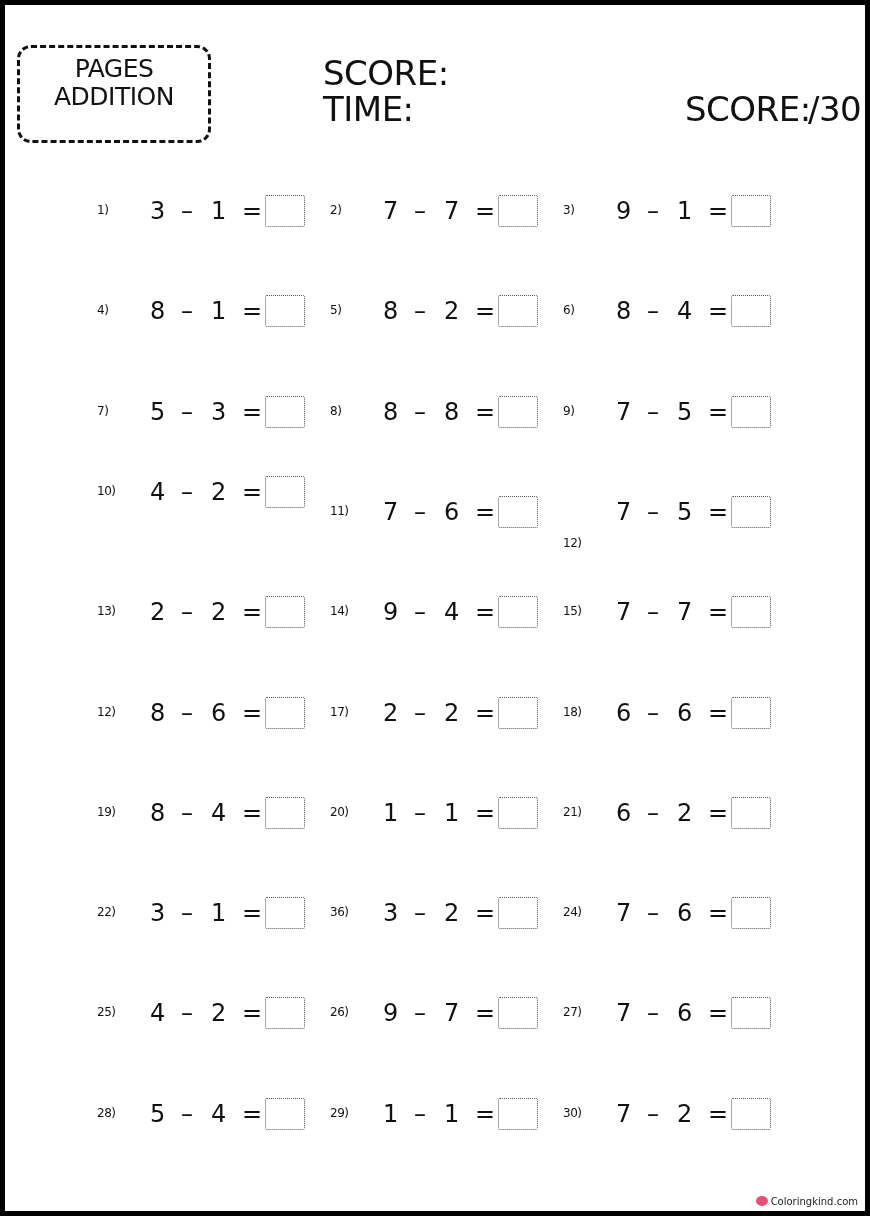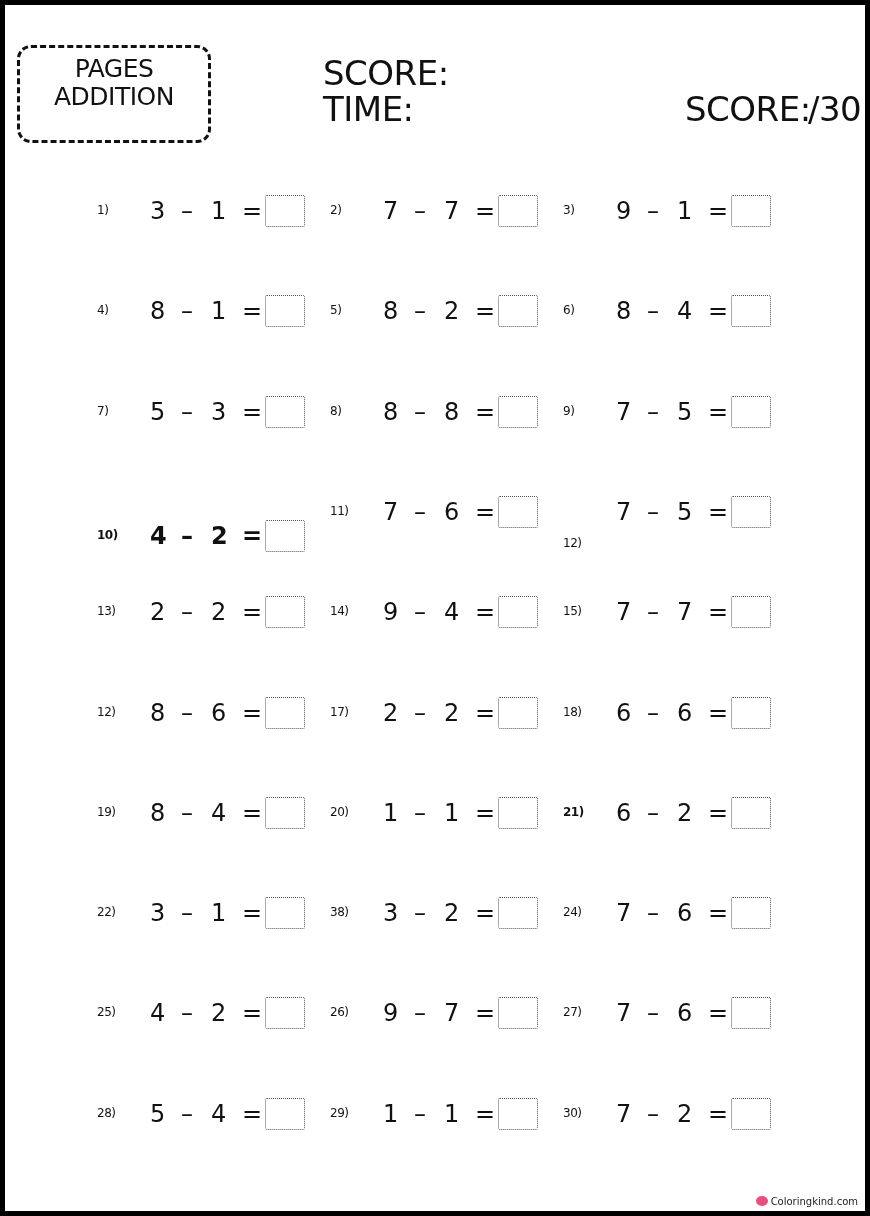--- a/index.html
+++ b/index.html
@@ -121,21 +121,21 @@
         <span class="ansbox" style="left: 170px; top: 4px;"></span>
       </div>
       <div class="problem" style="left: 556px; top: 387px; width: 220px;">
         <span class="pnum" style="position: absolute; left: 2px; top: 12px;">9)</span>
         <span class="op" style="left: 55px;">7</span>
         <span class="op" style="left: 86px;">–</span>
         <span class="op" style="left: 116px;">5</span>
         <span class="op" style="left: 147px;">=</span>
         <span class="ansbox" style="left: 170px; top: 4px;"></span>
       </div>
-      <div class="problem" style="left: 90px; top: 511px; width: 220px; font-weight: bold;">
+      <div class="problem" style="left: 90px; top: 467px; width: 220px;">
         <span class="pnum" style="position: absolute; left: 2px; top: 12px;">10)</span>
         <span class="op" style="left: 55px;">4</span>
         <span class="op" style="left: 86px;">–</span>
         <span class="op" style="left: 116px;">2</span>
         <span class="op" style="left: 147px;">=</span>
         <span class="ansbox" style="left: 170px; top: 4px;"></span>
       </div>
       <div class="problem" style="left: 323px; top: 487px; width: 220px;">
         <span class="pnum" style="position: absolute; left: 2px; top: 12px;">11)</span>
         <span class="op" style="left: 55px;">7</span>
@@ -210,37 +210,37 @@
       </div>
       <div class="problem" style="left: 323px; top: 788px; width: 220px;">
         <span class="pnum" style="position: absolute; left: 2px; top: 12px;">20)</span>
         <span class="op" style="left: 55px;">1</span>
         <span class="op" style="left: 86px;">–</span>
         <span class="op" style="left: 116px;">1</span>
         <span class="op" style="left: 147px;">=</span>
         <span class="ansbox" style="left: 170px; top: 4px;"></span>
       </div>
       <div class="problem" style="left: 556px; top: 788px; width: 220px;">
-        <span class="pnum" style="position: absolute; left: 2px; top: 12px; font-weight: bold;">21)</span>
+        <span class="pnum" style="position: absolute; left: 2px; top: 12px;">21)</span>
         <span class="op" style="left: 55px;">6</span>
         <span class="op" style="left: 86px;">–</span>
         <span class="op" style="left: 116px;">2</span>
         <span class="op" style="left: 147px;">=</span>
         <span class="ansbox" style="left: 170px; top: 4px;"></span>
       </div>
       <div class="problem" style="left: 90px; top: 888px; width: 220px;">
         <span class="pnum" style="position: absolute; left: 2px; top: 12px;">22)</span>
         <span class="op" style="left: 55px;">3</span>
         <span class="op" style="left: 86px;">–</span>
         <span class="op" style="left: 116px;">1</span>
         <span class="op" style="left: 147px;">=</span>
         <span class="ansbox" style="left: 170px; top: 4px;"></span>
       </div>
       <div class="problem" style="left: 323px; top: 888px; width: 220px;">
-        <span class="pnum" style="position: absolute; left: 2px; top: 12px;">38)</span>
+        <span class="pnum" style="position: absolute; left: 2px; top: 12px;">36)</span>
         <span class="op" style="left: 55px;">3</span>
         <span class="op" style="left: 86px;">–</span>
         <span class="op" style="left: 116px;">2</span>
         <span class="op" style="left: 147px;">=</span>
         <span class="ansbox" style="left: 170px; top: 4px;"></span>
       </div>
       <div class="problem" style="left: 556px; top: 888px; width: 220px;">
         <span class="pnum" style="position: absolute; left: 2px; top: 12px;">24)</span>
         <span class="op" style="left: 55px;">7</span>
         <span class="op" style="left: 86px;">–</span>

